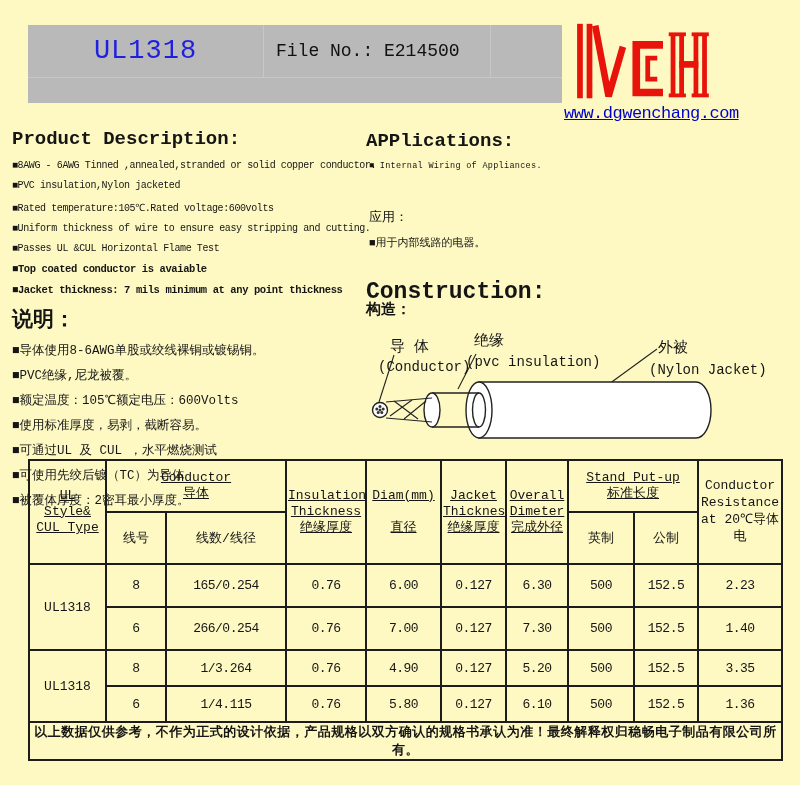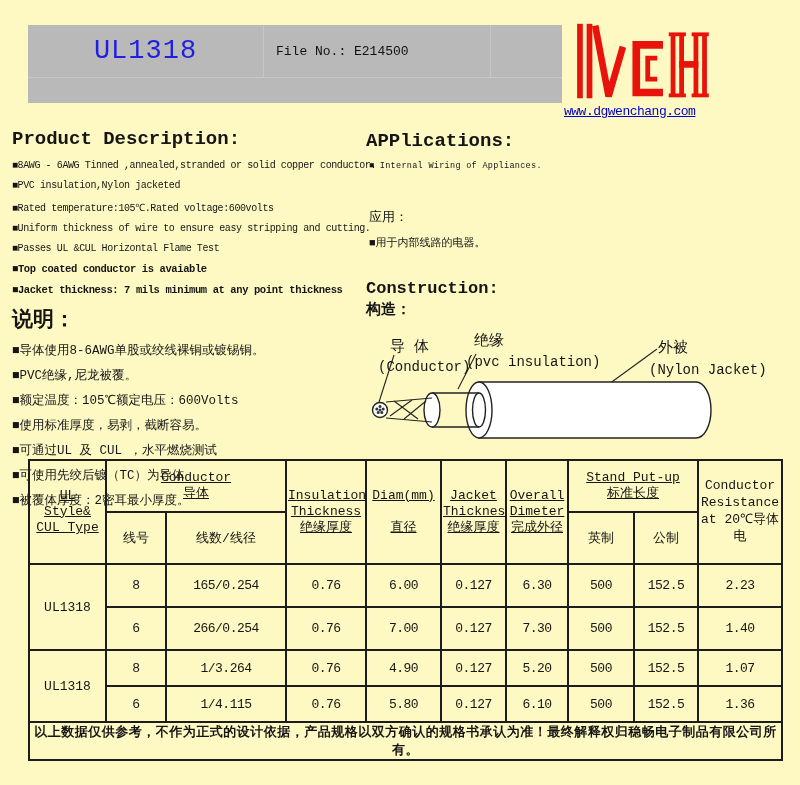--- a/index.html
+++ b/index.html
@@ -5,45 +5,45 @@
   html,body{margin:0;padding:0;background:#fff;}
   body{width:800px;height:785px;overflow:hidden;
        font-family:"Liberation Mono","DejaVu Sans Mono",monospace;color:#151515;}
   #page{position:relative;width:800px;height:785px;background:#fef9c3;}
 
   
   .banner{position:absolute;left:28px;top:25px;width:534px;height:78px;background:#b9b9b9;}
   .banner .row1{display:flex;height:52px;}
   .banner .cell-style{width:235px;border-right:1px solid #c7c7c7;display:flex;align-items:center;justify-content:center;}
   .style-no{color:#1f1fe0;font-size:27px;letter-spacing:1px;}
-  .banner .cell-file{width:214px;border-right:1px solid #c7c7c7;display:flex;align-items:center;padding-left:12px;font-size:13px;color:#111;}
+  .banner .cell-file{width:214px;border-right:1px solid #c7c7c7;display:flex;align-items:center;padding-left:12px;font-size:18px;color:#111;}
   .banner .cell-rest{flex:1;}
   .banner .row2{height:25px;border-top:1px solid #c7c7c7;}
 
   
   .logo-box{position:absolute;left:572px;top:20px;width:140px;height:84px;}
-  .site-link{position:absolute;left:564px;top:104px;width:152px;text-align:left;
-             font-size:13px;color:#0000cc;text-decoration:underline;letter-spacing:-0.5px;cursor:pointer;}
+  .site-link{position:absolute;left:564px;top:104px;width:152px;text-align:center;
+             font-size:17px;color:#0000cc;text-decoration:underline;letter-spacing:-0.5px;cursor:pointer;}
 
   
   .left-col{position:absolute;left:12px;top:128px;width:342px;}
   .sec-title{font-size:19px;font-weight:bold;margin:0 0 10px 0;letter-spacing:0;}
   .en-item{font-size:10px;letter-spacing:-0.4px;margin:0 0 9px 0;white-space:nowrap;}
   .en-item.bold{font-weight:bold;font-size:10.5px;}
   .cn-title{font-size:21px;font-weight:bold;margin:8px 0 9px 0;}
   .cn-item{font-size:12.5px;margin:0 0 8px 0;white-space:nowrap;}
 
   
   .right-col{position:absolute;left:366px;top:128px;width:426px;height:330px;}
   .right-col > div{position:absolute;}
   .app-title{left:0;top:2px;font-size:19px;font-weight:bold;}
   .app-en{left:3px;top:33px;font-size:8.5px;letter-spacing:0.3px;}
   .app-cn-title{left:3px;top:80px;font-size:13px;}
   .app-cn{left:3px;top:107px;font-size:11px;}
-  .cons-title{left:0;top:151px;font-size:17px;font-weight:bold;}
+  .cons-title{left:0;top:151px;font-size:23px;font-weight:bold;}
   .cons-cn{left:0;top:172px;font-size:15px;font-weight:bold;}
   .diagram{left:0;top:203px;width:426px;height:132px;}
   .diagram .lbl{position:absolute;white-space:nowrap;background:transparent;}
   .lbl-cond-cn{left:24px;top:6px;font-size:15px;}
   .lbl-cond-en{left:12px;top:28px;font-size:14px;}
   .lbl-ins-cn{left:108px;top:0px;font-size:15px;}
   .lbl-ins-en{left:100px;top:23px;font-size:14px;}
   .lbl-jac-cn{left:292px;top:7px;font-size:15px;}
   .lbl-jac-en{left:283px;top:31px;font-size:14px;}
   svg.cable{position:absolute;left:0;top:0;}
@@ -241,21 +241,21 @@
     <tr class="dr2">
       <td rowspan="2">UL1318</td>
       <td class="num">8</td>
       <td class="num">1/3.264</td>
       <td class="num">0.76</td>
       <td class="num">4.90</td>
       <td class="num">0.127</td>
       <td class="num">5.20</td>
       <td class="num">500</td>
       <td class="num">152.5</td>
-      <td class="num">1.07</td>
+      <td class="num">3.35</td>
     </tr>
     <tr class="dr2">
       <td class="num">6</td>
       <td class="num">1/4.115</td>
       <td class="num">0.76</td>
       <td class="num">5.80</td>
       <td class="num">0.127</td>
       <td class="num">6.10</td>
       <td class="num">500</td>
       <td class="num">152.5</td>

